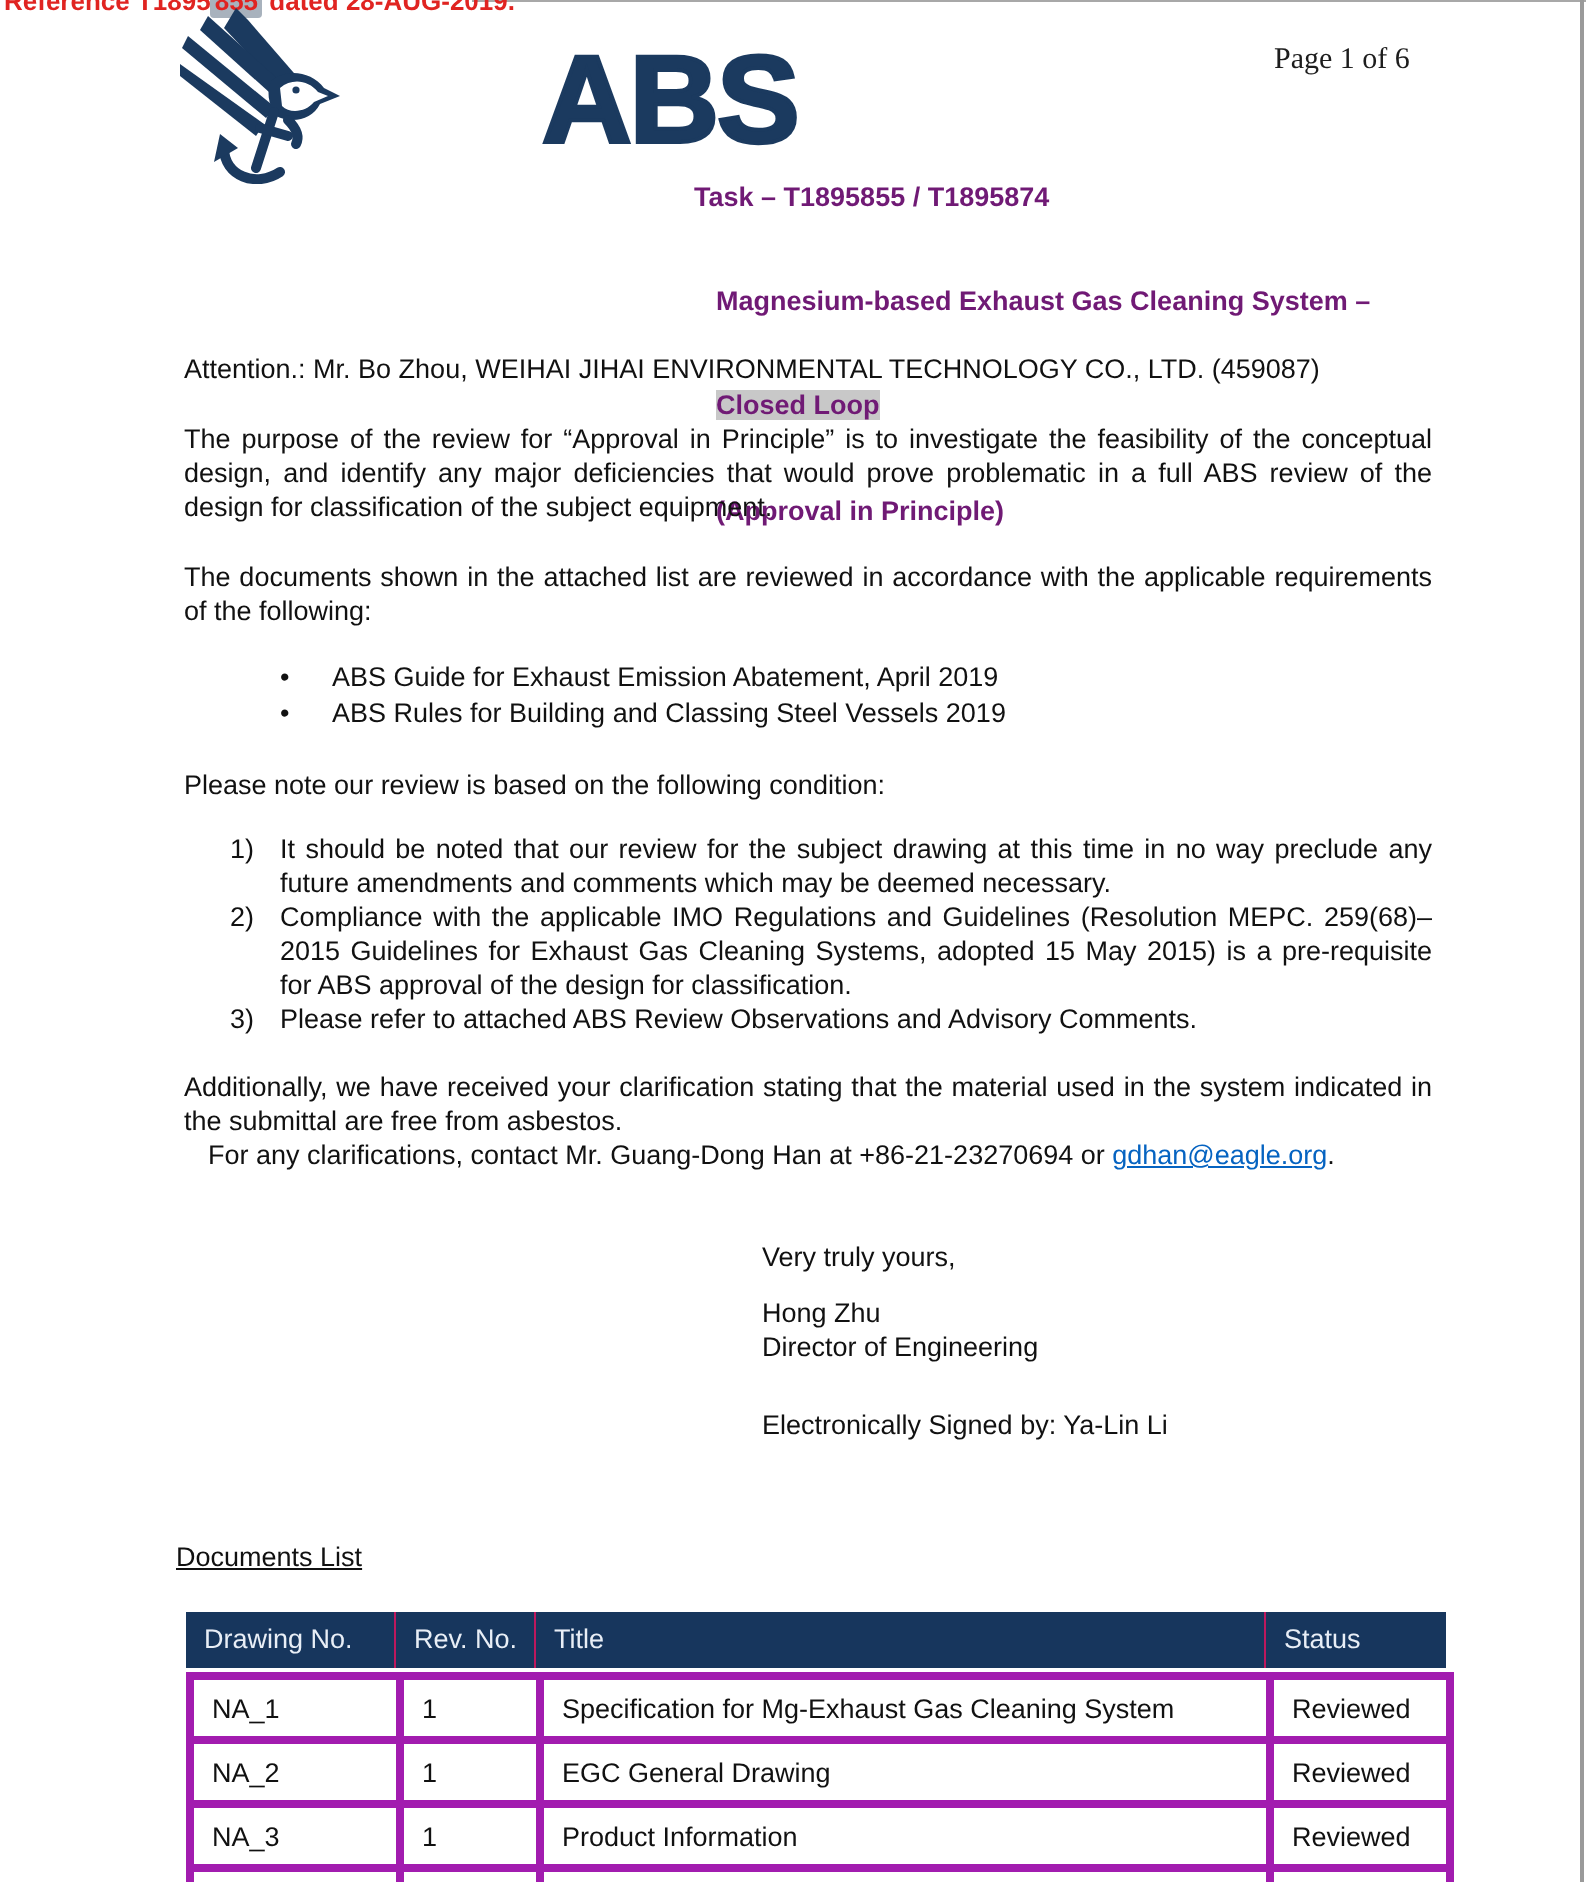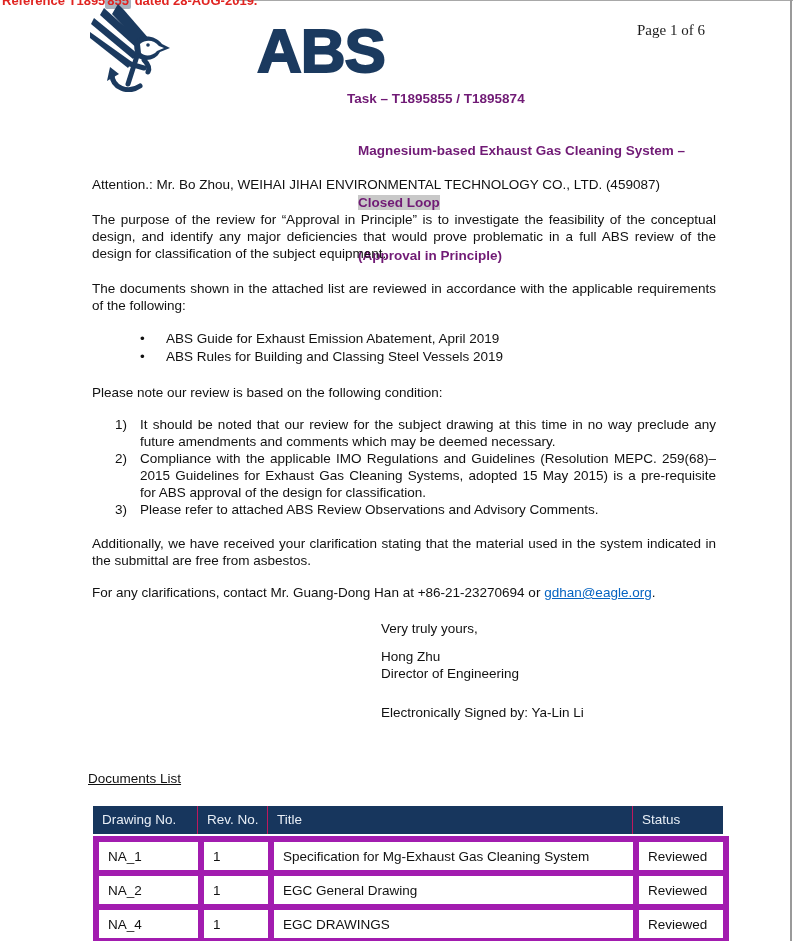--- a/index.html
+++ b/index.html
@@ -14,21 +14,21 @@
   
   .ref-line {
     position:absolute; top:-7px; left:2px; white-space:nowrap;
     font-size:13px; font-weight:bold; color:var(--red); line-height:16px;
   }
   .ref-hl { background:var(--ref-highlight); padding:1px 2px; border-radius:2px; }
 
   
   .logo { position:absolute; top:2px; left:90px; width:230px; height:86px; }
   .logo-abs {
-    position:absolute; left:167px; top:18px; font-size:62px; line-height:62px;
+    position:absolute; left:181px; top:18px; font-size:62px; line-height:62px;
     font-weight:bold; color:var(--navy); -webkit-text-stroke:2px var(--navy);
     letter-spacing:-1px;
   }
   .page-num {
     position:absolute; top:22px; left:637px;
     font-family:"Liberation Serif", serif; font-size:15px; color:#1d1d1d;text-align:right;
   }
 
   
   .task-block {
@@ -42,21 +42,21 @@
   .bodytext { position:absolute; left:92px; width:624px; font-size:13.5px; line-height:17px; color:#111; }
   .just { text-align:justify; }
 
   .attention      { top:176px; }
   .p-purpose      { top:211px; }
   .p-docs-shown   { top:280px; }
   .bullet-list    { top:330px; }
   .p-please-note  { top:384px; }
   .cond-list      { top:416px; }
   .p-additionally { top:535px; }
-  .p-clarify      { top:584px; }
+  .p-clarify      { top:569px;margin-left:12px; }
 
   .bullet-item { display:flex; line-height:18px; }
   .bullet-item .marker { width:26px; margin-left:48px; flex:none; }
   .cond-item { display:flex; line-height:17px; }
   .cond-item .num { width:25px; margin-left:23px; flex:none; }
   .cond-item .ctext { width:576px; text-align:justify; }
 
   a.mail-link { color:var(--link); text-decoration:underline; cursor:pointer; }
 
   
@@ -75,21 +75,21 @@
     display:grid; grid-template-columns:105px 70px 365px 90px;
     background:var(--table-header); height:28px;
   }
   .tbl-header .hcell {
     color:#e8eef6; font-size:13.5px; line-height:28px; padding-left:9px;
     border-right:1px solid #be185d; overflow:hidden; white-space:nowrap;
   }
   .tbl-header .hcell:last-child { border-right:none; }
   .tbl-body { margin-top:2px; border-collapse:collapse; table-layout:fixed; width:630px; }
   .tbl-body td {
-    border:6px solid #a21caf; height:28px; padding:0 4px 0 9px;
+    border:4px solid #a21caf; height:28px; padding:0 4px 0 9px;
     font-size:13.5px; color:#111; overflow:hidden; white-space:nowrap;
   }
 </style>
 </head>
 <body>
 
 <div class="page">
   <div class="top-edge"></div>
   <div class="right-edge"></div>
 
@@ -196,20 +196,26 @@
             <td>Specification for Mg-Exhaust Gas Cleaning System</td>
             <td>Reviewed</td>
           </tr>
           <tr>
             <td>NA_2</td>
             <td>1</td>
             <td>EGC General Drawing</td>
             <td>Reviewed</td>
           </tr>
           <tr>
+            <td>NA_3</td>
+            <td>1</td>
+            <td>Product Information</td>
+            <td>Reviewed</td>
+          </tr>
+          <tr>
             <td>NA_4</td>
             <td>1</td>
             <td>EGC DRAWINGS</td>
             <td>Reviewed</td>
           </tr>
         </tbody>
     </table>
   </div>
 </div>
 

